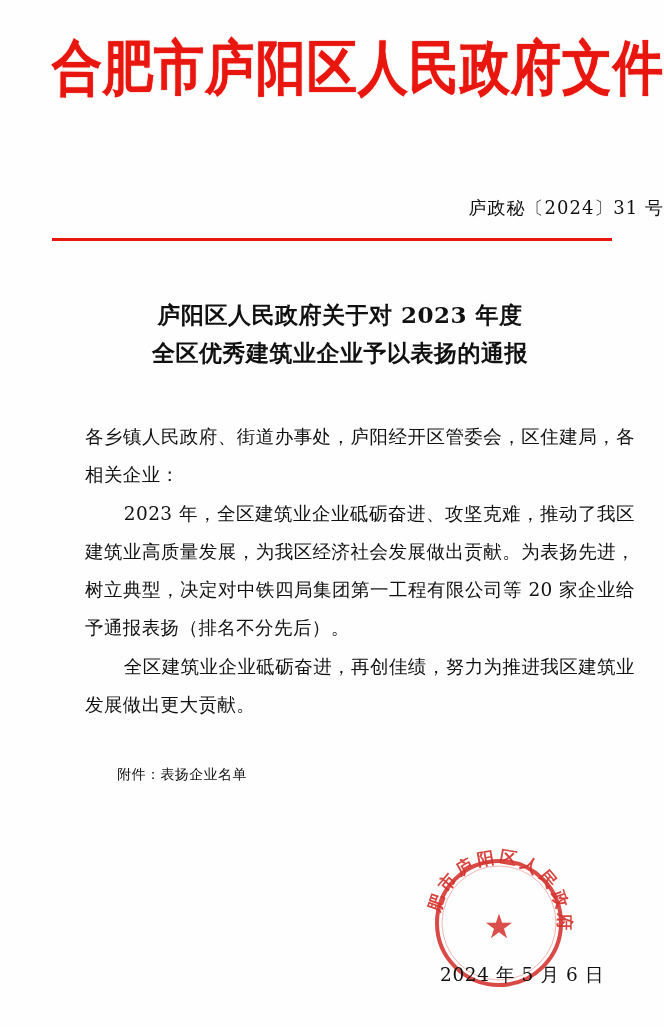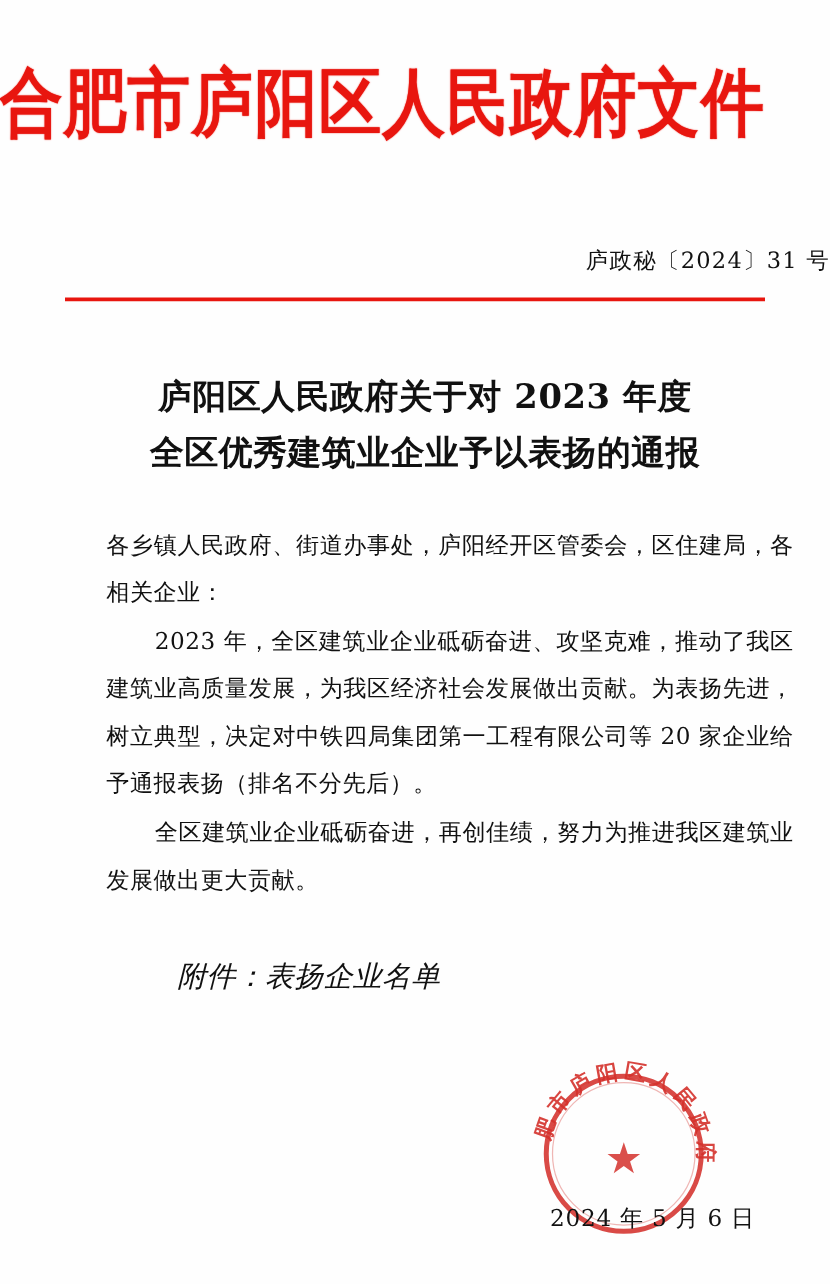--- a/index.html
+++ b/index.html
@@ -18,24 +18,24 @@
 
   .page {
     position: absolute;
     inset: 0;
     background: #fefefe;
   }
 
   
   .masthead {
     position: absolute;
-    top: 48px;
+    top: 34px;
     left: 0;
     right: 0;
-    text-align: left;
+    text-align: right;
   }
   .masthead-title {
     font-family: "DejaVu Serif", "Liberation Serif", serif;
     font-weight: bold;
     color: #e8160f;
     font-size: 50px;
     letter-spacing: 1px;
     line-height: 1.15;
     white-space: nowrap;
     transform: scaleY(1.18);
@@ -66,21 +66,21 @@
   }
 
   
   .doc-title {
     position: absolute;
     top: 296px;
     left: 86px;
     right: 70px;
     text-align: center;
     font-weight: bold;
-    font-size: 27px;
+    font-size: 23px;
     line-height: 1.65;
     letter-spacing: 0.5px;
   }
   .doc-title .line { display: block; white-space: nowrap; }
 
   
   .body-text {
     position: absolute;
     top: 418px;
     left: 57px;
@@ -96,26 +96,25 @@
     text-indent: 0;
   }
   .body-text p.indent {
     text-indent: 2.1em;
   }
 
   
   .attachment {
     position: absolute;
     top: 766px;
-    left: 43px;
+    left: 57px;
     width: 550px;
-    font-size: 23px;
+    font-size: 14px;
     letter-spacing: 0.4px;
     text-indent: 4.3em;
-    font-style: italic;
   }
 
   
   .seal {
     position: absolute;
     left: 418px;
     top: 842px;
     width: 162px;
     height: 162px;
   }

